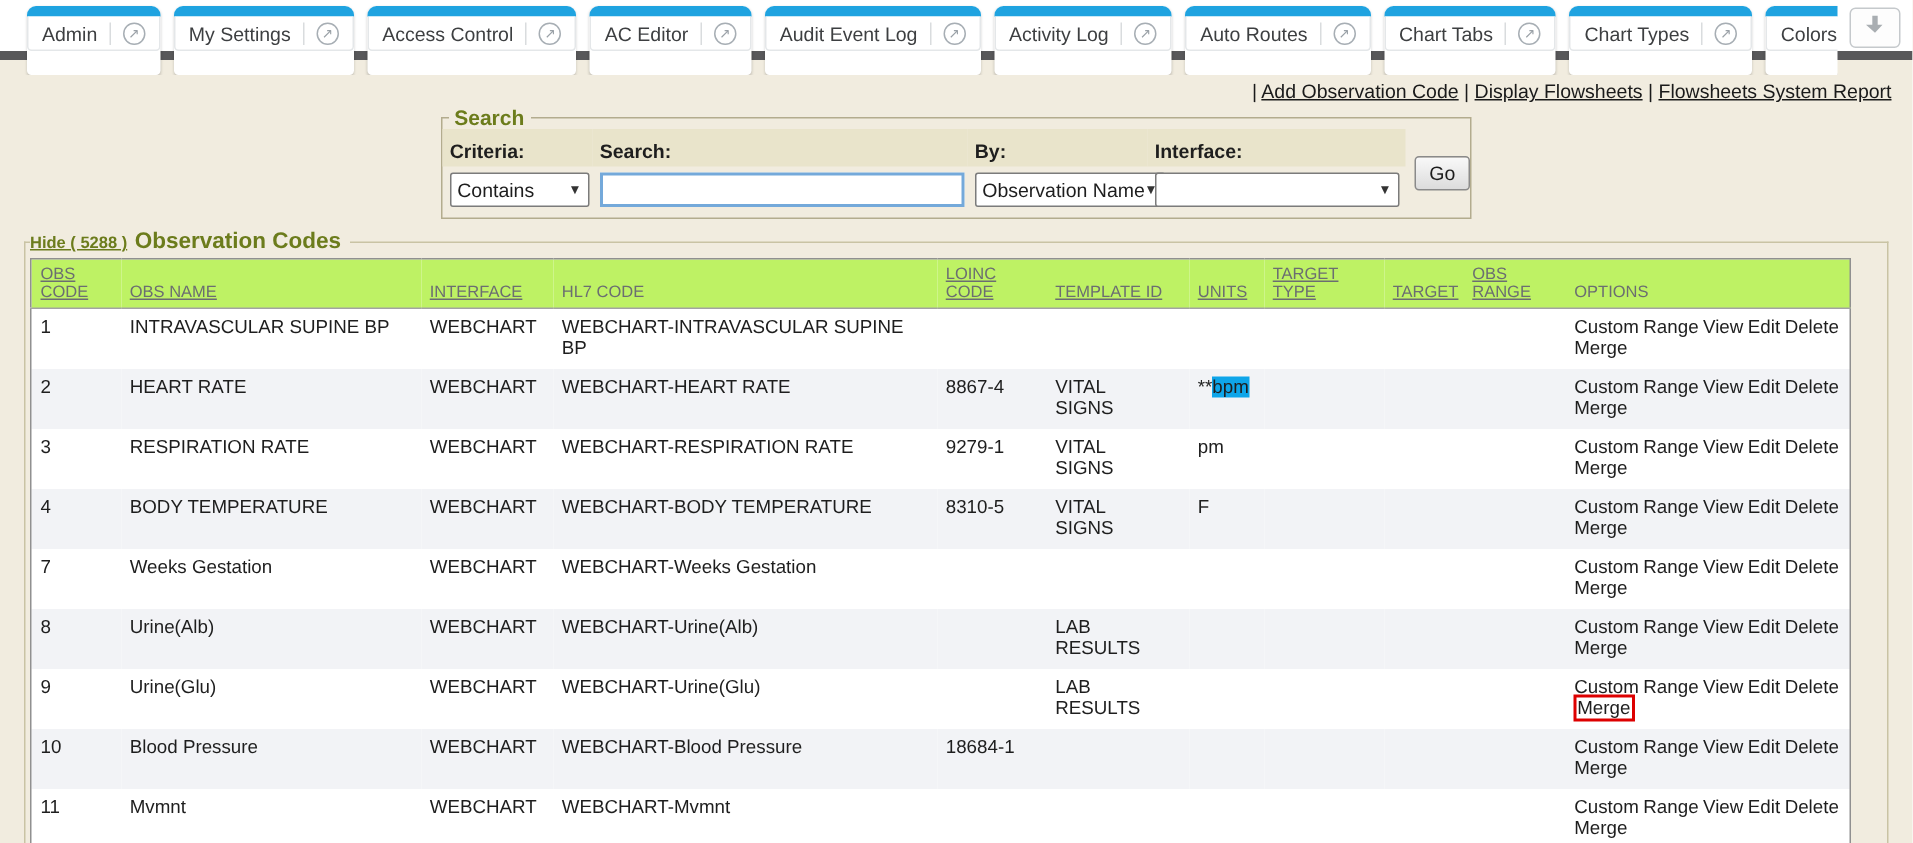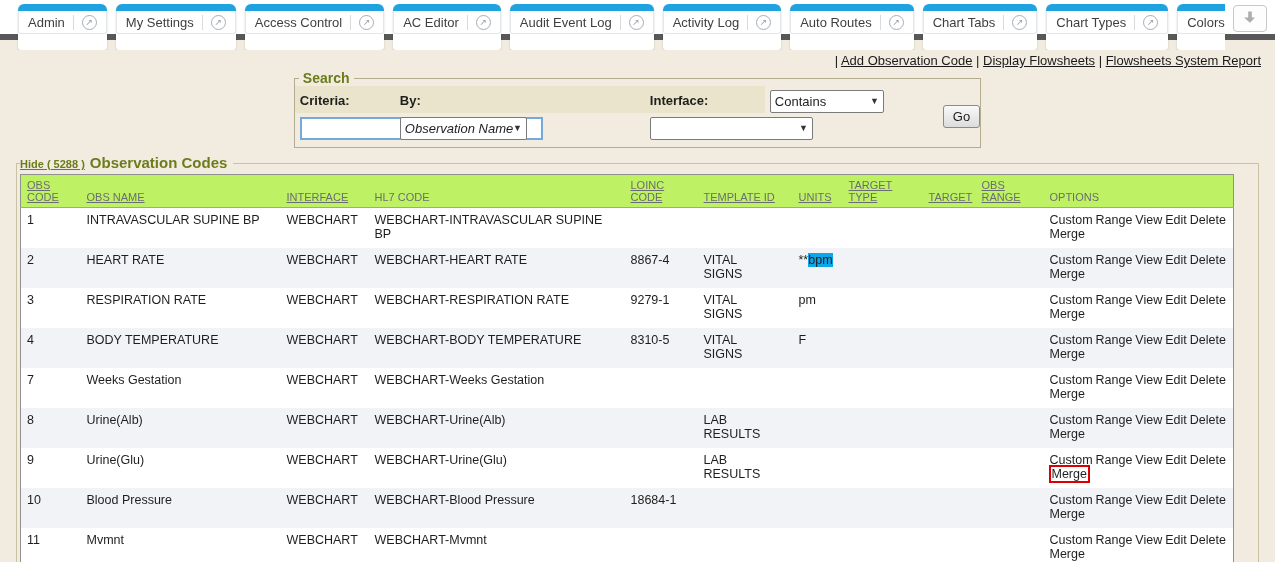--- a/index.html
+++ b/index.html
@@ -35,21 +35,21 @@
   
   fieldset.search-fs { width:668px; margin:0 auto; border:1px solid #b3ac8e; padding:0 0 7px 0; }
   fieldset.search-fs legend { font-size:14px; font-weight:bold; color:#6c7c1c; margin-left:4px; padding:0 4px; }
   .search-grid { display:flex; align-items:stretch; }
   .search-cols { display:grid; grid-template-columns:100px 250px 120px 172px; }
   .s-label { background:#e9e4cb; font-size:13px; font-weight:bold; padding:7px 4px 3px 5px; white-space:nowrap; }
   .s-ctrl { padding:4px 4px 0 5px; }
   .sel { position:relative; background:#fff; border:1px solid #7b7b7b; border-radius:2px;
          height:23px; font-size:13px; padding:3px 18px 0 4px; cursor:pointer; white-space:nowrap; overflow:hidden; }
   .sel .arr { position:absolute; right:4px; top:5px; font-size:9px; color:#333; }
-  .sel-criteria { width:114px; } .sel-by { width:127px;font-style:italic; } .sel-interface { width:163px; }
+  .sel-criteria { width:93px; } .sel-by { width:127px; } .sel-interface { width:163px; }
   .search-input { width:243px; height:23px; border:2px solid #74a9da; font-size:13px; padding:0 3px; background:#fff; outline:none; }
   .go-wrap { display:flex; align-items:center; padding:6px 0 0 6px; }
   .go-btn { font-family:"Liberation Sans",sans-serif; font-size:13px; color:#1c1c1c; cursor:pointer;
             background:linear-gradient(#f9f9f9,#dcdcdc); border:1px solid #8a8a8a; border-radius:3px;
             padding:3px 9px; }
 
   
   fieldset.obs-fs { margin:6px 16px 0 16px; border:1px solid #c9c3a4; border-bottom:none; padding:2px 0 0 3px; height:430px; }
   fieldset.obs-fs legend { margin-left:0; padding:0 6px 0 0; }
   .hide-link { font-size:11px; font-weight:bold; color:#6c7c1c; text-decoration:underline; cursor:pointer; }
@@ -185,20 +185,21 @@
 </div>
 <div class="dark-strip"></div>
 
 <div class="action-row"><span class="sep"> | </span><span class="toplink">Add Observation Code</span><span class="sep"> | </span><span class="toplink">Display Flowsheets</span><span class="sep"> | </span><span class="toplink">Flowsheets System Report</span></div>
 
 <fieldset class="search-fs">
   <legend>Search</legend>
   <div class="search-grid">
     <div class="search-cols">
       <div class="s-label">Criteria:</div>
+      <div class="s-label">Search:</div>
       <div class="s-label">By:</div>
       <div class="s-label">Interface:</div>
 
       <div class="s-ctrl">
         <div class="sel sel-criteria">
           <span>Contains</span>
           <span class="arr">▼</span>
         </div>
       </div>
       <div class="s-ctrl">

